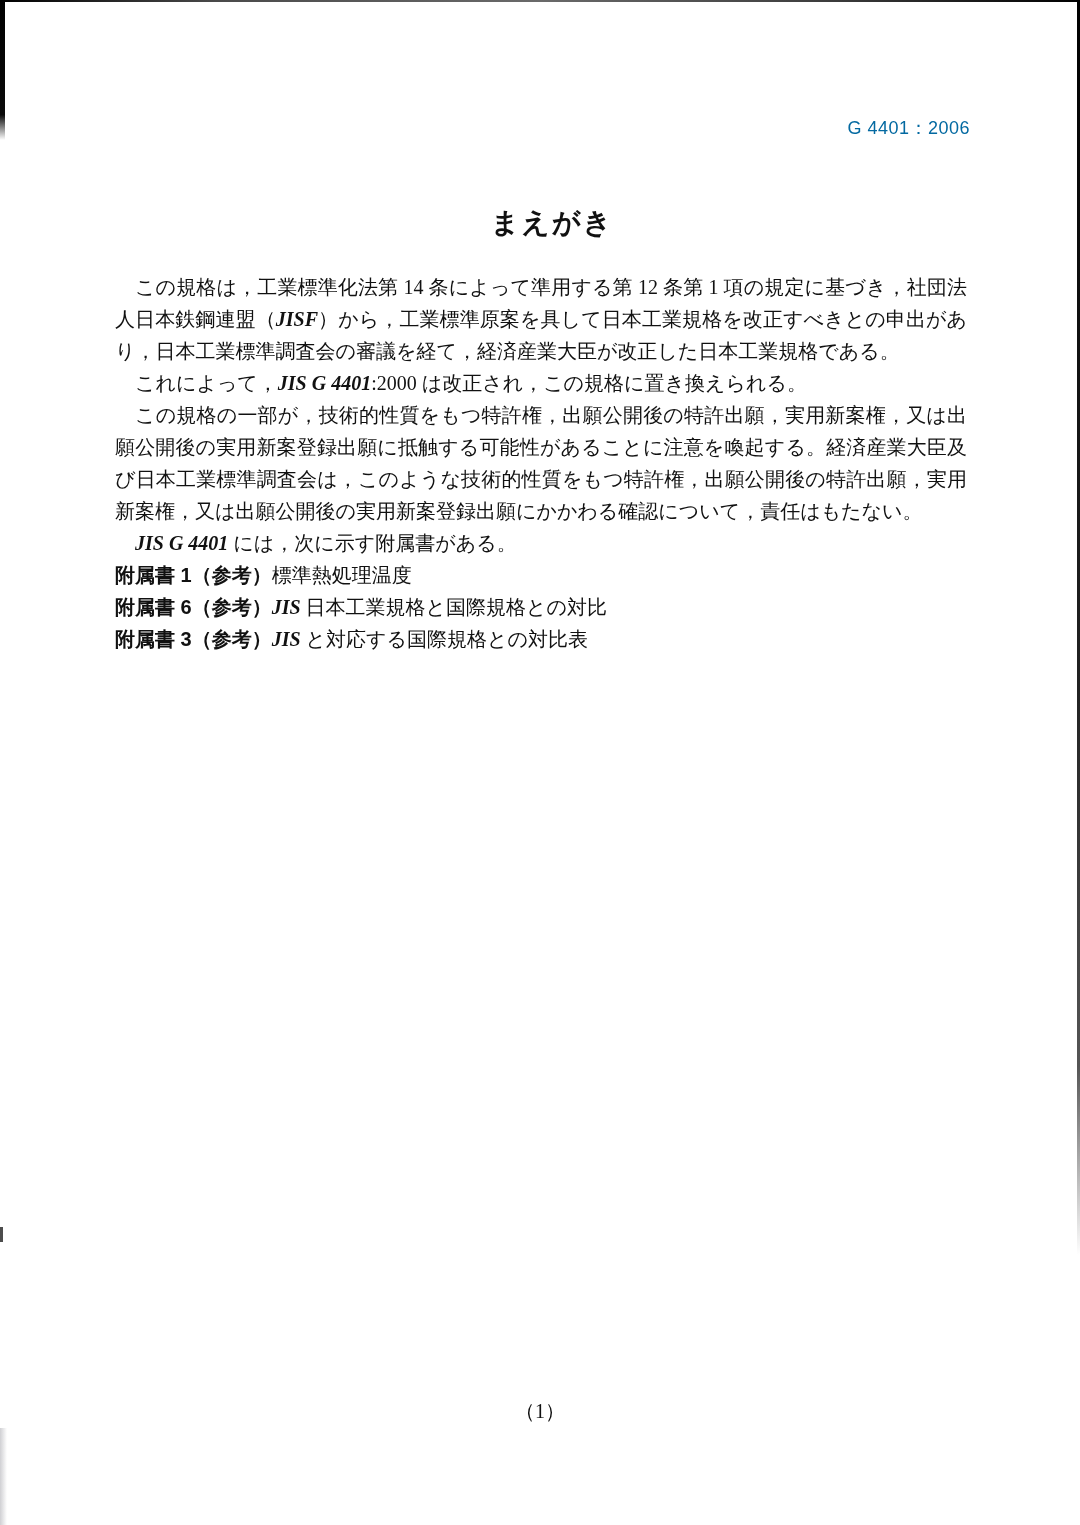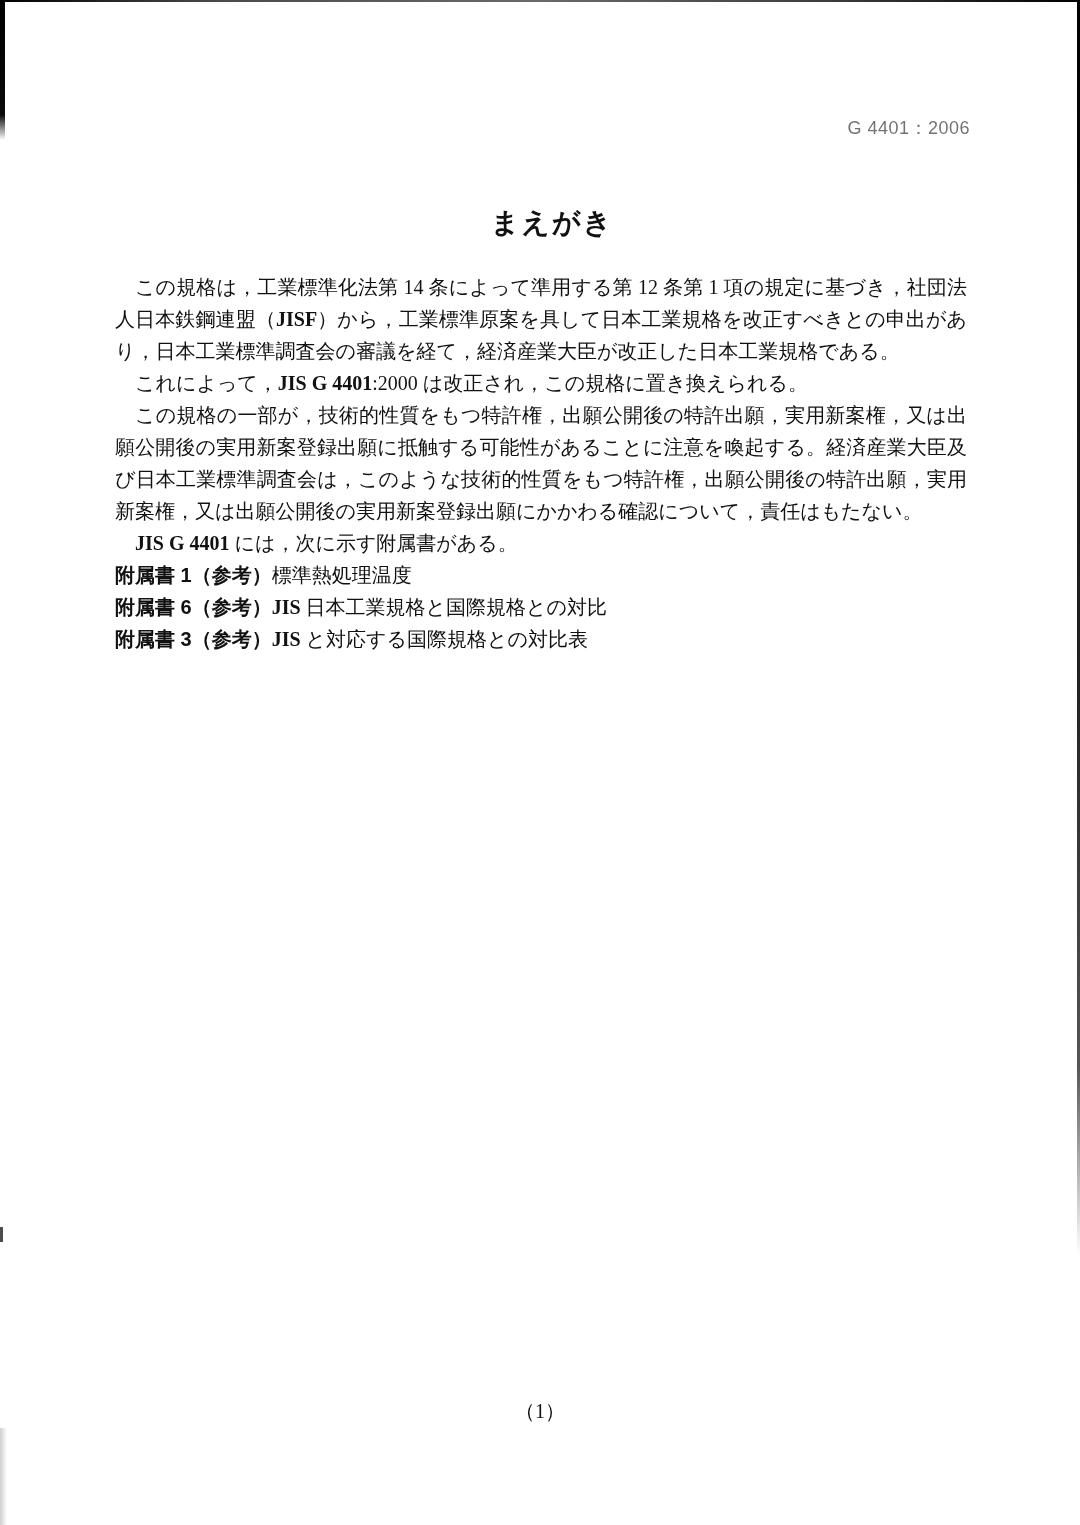--- a/index.html
+++ b/index.html
@@ -44,21 +44,21 @@
     background: linear-gradient(90deg, rgba(150,150,158,0.45), rgba(150,150,158,0));
   }
 
   .std-code {
     position: absolute;
     top: 116px;
     right: 110px;
     font-family: "Liberation Sans", "DejaVu Sans", sans-serif;
     font-size: 18px;
     letter-spacing: 0.5px;
-    color: #737373;
+    color: #0369a1;
     white-space: nowrap;
   }
 
   .doc-title {
     position: absolute;
     top: 192px;
     left: 0;
     width: 100%;
     margin: 12px;
     text-align: center;
@@ -77,21 +77,21 @@
     font-size: 20px;
     line-height: 32px;
     text-align: justify;
     color: #111;
   }
   .doc-body p {
     margin: 0;
     padding: 0;
   }
   .para { text-indent: 1em; }
-  .b { font-weight: bold; }
+  .b { font-weight: bold; font-style: italic; }
   .appendix-line {
     text-indent: 0;
     padding-left: 1.7em;
     text-align: left;
   }
   .appendix-label {
     font-family: "Liberation Sans", "DejaVu Sans", sans-serif;
     font-weight: bold;
   }
 

